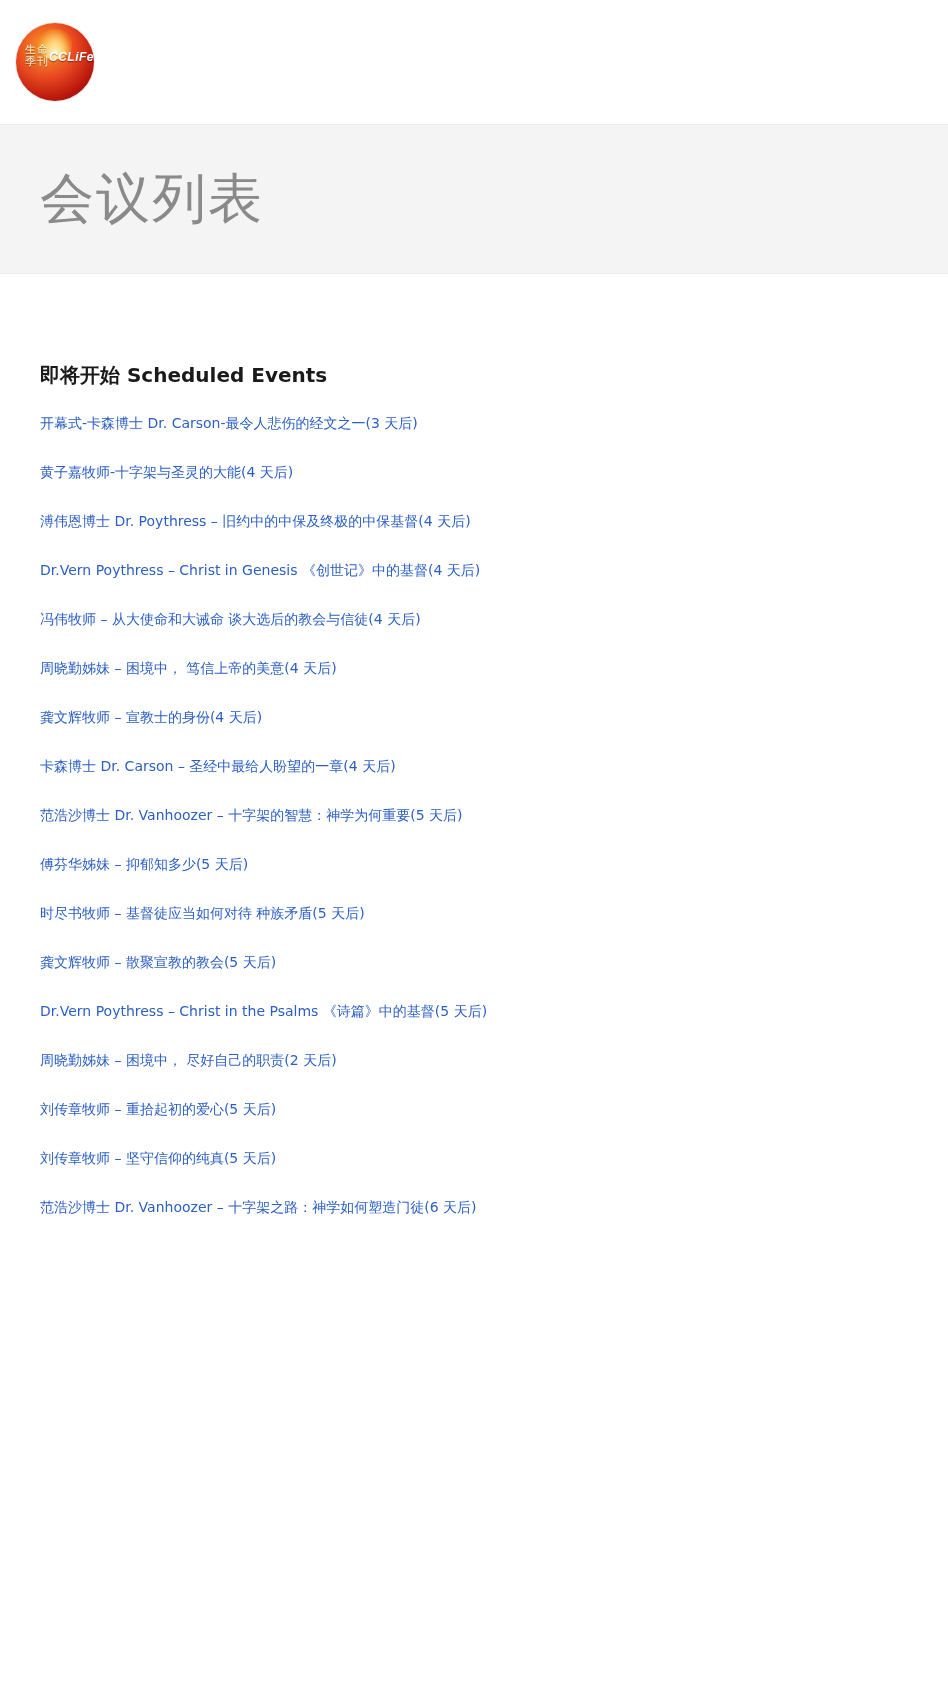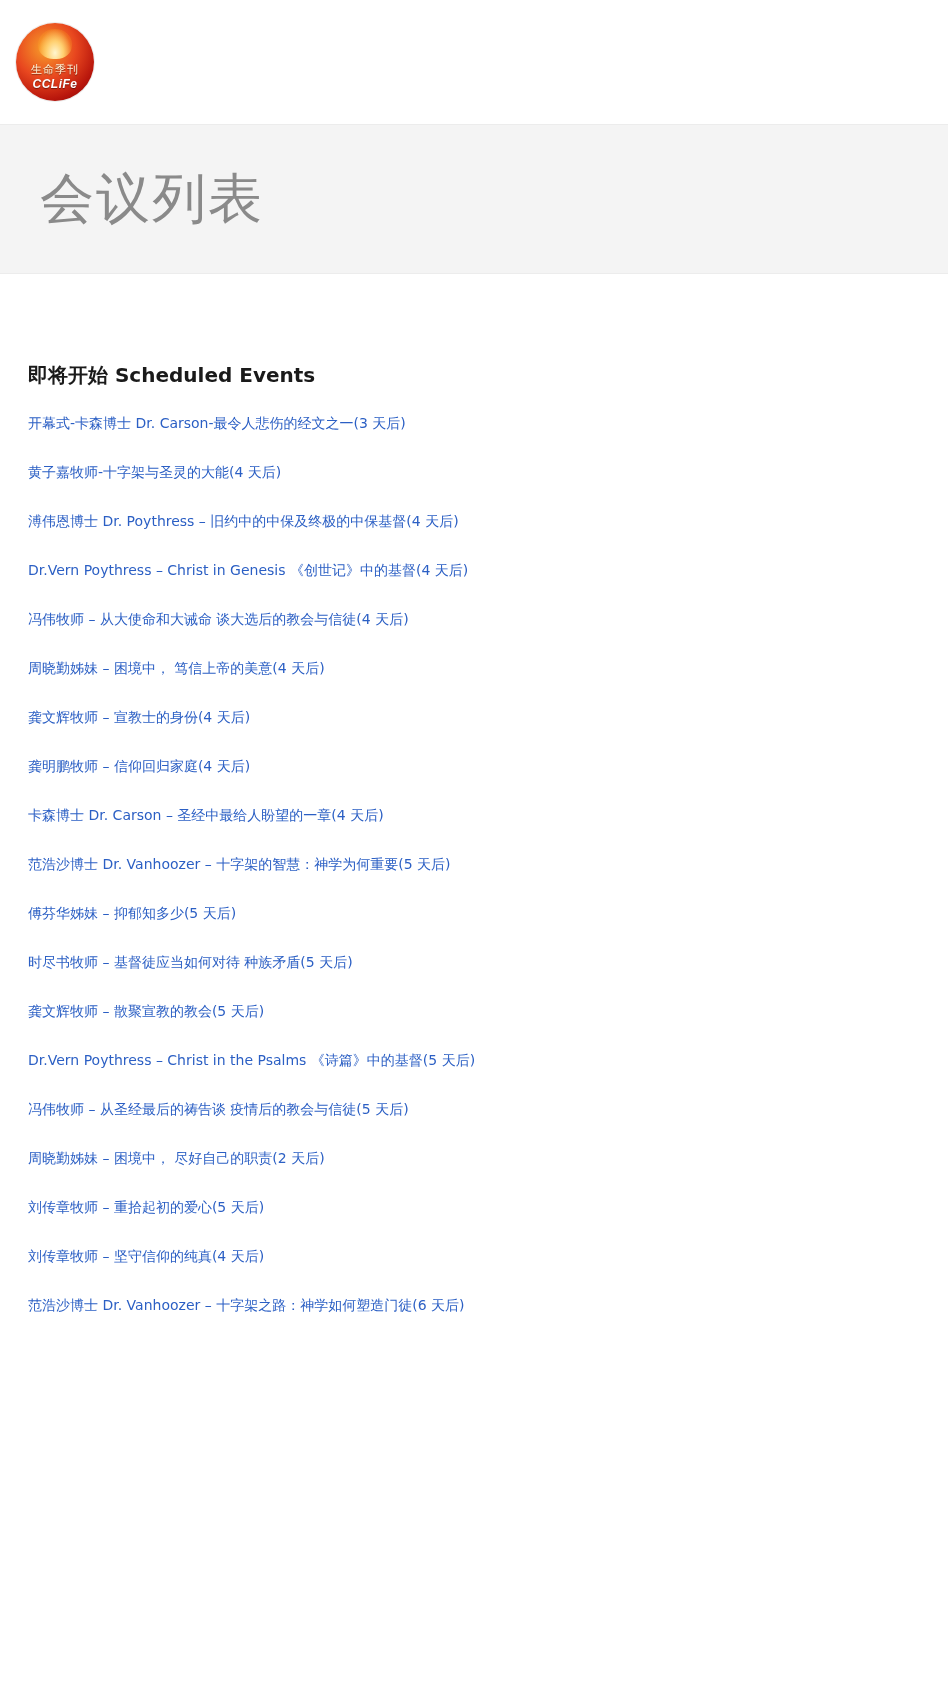--- a/index.html
+++ b/index.html
@@ -26,21 +26,20 @@
   }
   .logo {
     width: 78px;
     height: 78px;
     border-radius: 50%;
     background: radial-gradient(circle at 38% 32%, #f7a02a 0%, #e8471f 42%, #b8160c 72%, #6e0704 100%);
     position: relative;
     overflow: hidden;
     box-shadow: 0 0 0 1px rgba(0,0,0,0.08);
     display: flex;
-    flex-direction: column;
     align-items: center;
     justify-content: flex-end;
     padding-bottom: 10px;
     box-sizing: border-box;
     text-align: right;
   }
   .logo .flame {
     position: absolute;
     top: 6px;
     left: 50%;
@@ -87,21 +86,21 @@
   .page-title {
     font-size: 54px;
     font-weight: 300;
     color: #8a8a8a;
     letter-spacing: 2px;
     font-family: "DejaVu Sans", sans-serif;
   }
 
   
   .content {
-    padding: 88px 40px 40px 28px;
+    padding: 88px 40px 40px 40px;
   }
   .section-heading {
     font-size: 20px;
     font-weight: bold;
     color: #1a1a1a;
     margin-bottom: 22px;
     font-family: "DejaVu Sans", sans-serif;
   }
   .event-list {
     list-style: none;
@@ -138,26 +137,24 @@
 <div class="content">
   <div class="section-heading">即将开始 Scheduled Events</div>
   <ul class="event-list" id="event-list">
       <li class="event-item"><a class="event-link">开幕式-卡森博士 Dr. Carson-最令人悲伤的经文之一(3 天后)</a></li>
       <li class="event-item"><a class="event-link">黄子嘉牧师-十字架与圣灵的大能(4 天后)</a></li>
       <li class="event-item"><a class="event-link">溥伟恩博士 Dr. Poythress – 旧约中的中保及终极的中保基督(4 天后)</a></li>
       <li class="event-item"><a class="event-link">Dr.Vern Poythress – Christ in Genesis 《创世记》中的基督(4 天后)</a></li>
       <li class="event-item"><a class="event-link">冯伟牧师 – 从大使命和大诫命 谈大选后的教会与信徒(4 天后)</a></li>
       <li class="event-item"><a class="event-link">周晓勤姊妹 – 困境中， 笃信上帝的美意(4 天后)</a></li>
       <li class="event-item"><a class="event-link">龚文辉牧师 – 宣教士的身份(4 天后)</a></li>
-      <li class="event-item"><a class="event-link">龚明鹏牧师 – 信仰回归家庭(4 天后)</a></li>
       <li class="event-item"><a class="event-link">卡森博士 Dr. Carson – 圣经中最给人盼望的一章(4 天后)</a></li>
       <li class="event-item"><a class="event-link">范浩沙博士 Dr. Vanhoozer – 十字架的智慧：神学为何重要(5 天后)</a></li>
       <li class="event-item"><a class="event-link">傅芬华姊妹 – 抑郁知多少(5 天后)</a></li>
       <li class="event-item"><a class="event-link">时尽书牧师 – 基督徒应当如何对待 种族矛盾(5 天后)</a></li>
       <li class="event-item"><a class="event-link">龚文辉牧师 – 散聚宣教的教会(5 天后)</a></li>
       <li class="event-item"><a class="event-link">Dr.Vern Poythress – Christ in the Psalms 《诗篇》中的基督(5 天后)</a></li>
-      <li class="event-item"><a class="event-link">冯伟牧师 – 从圣经最后的祷告谈 疫情后的教会与信徒(5 天后)</a></li>
       <li class="event-item"><a class="event-link">周晓勤姊妹 – 困境中， 尽好自己的职责(2 天后)</a></li>
       <li class="event-item"><a class="event-link">刘传章牧师 – 重拾起初的爱心(5 天后)</a></li>
-      <li class="event-item"><a class="event-link">刘传章牧师 – 坚守信仰的纯真(4 天后)</a></li>
+      <li class="event-item"><a class="event-link">刘传章牧师 – 坚守信仰的纯真(5 天后)</a></li>
       <li class="event-item"><a class="event-link">范浩沙博士 Dr. Vanhoozer – 十字架之路：神学如何塑造门徒(6 天后)</a></li>
     </ul>
 </div>
 
 </body></html>

